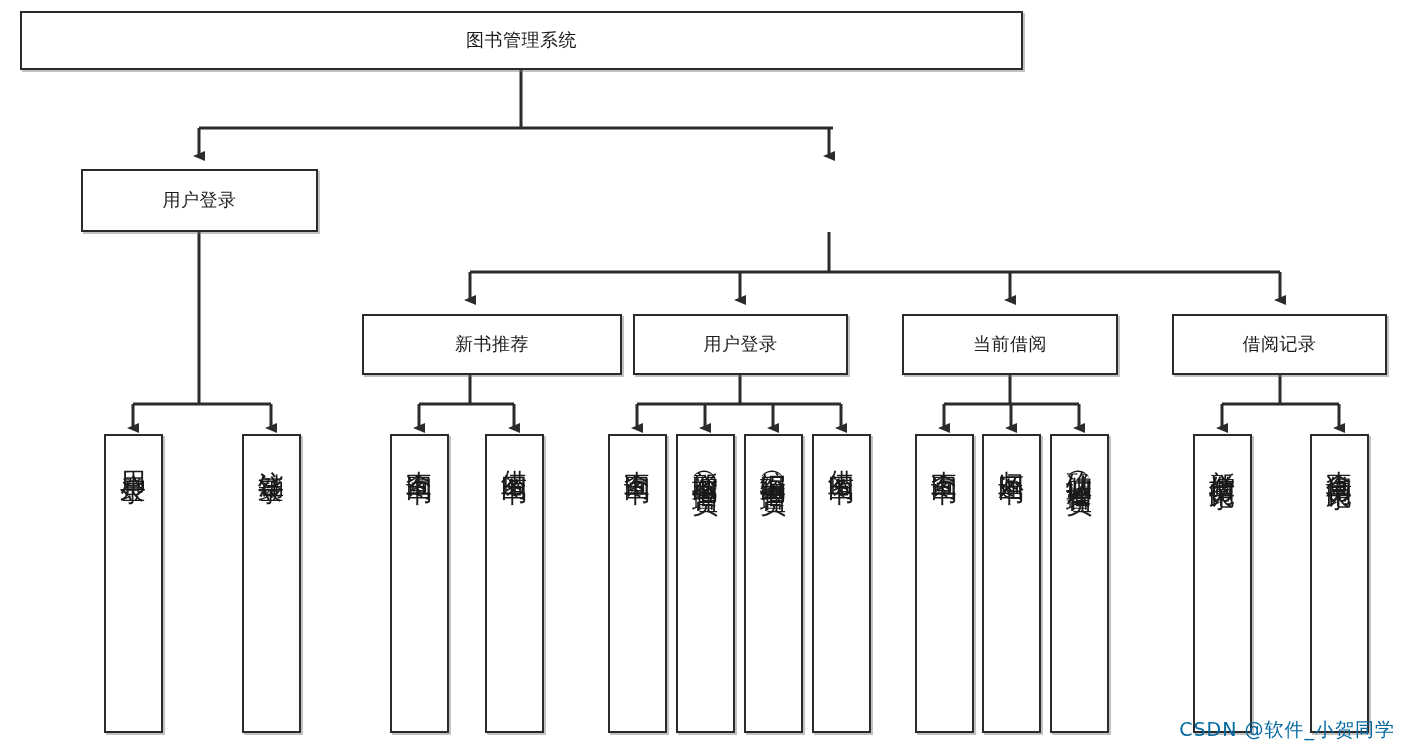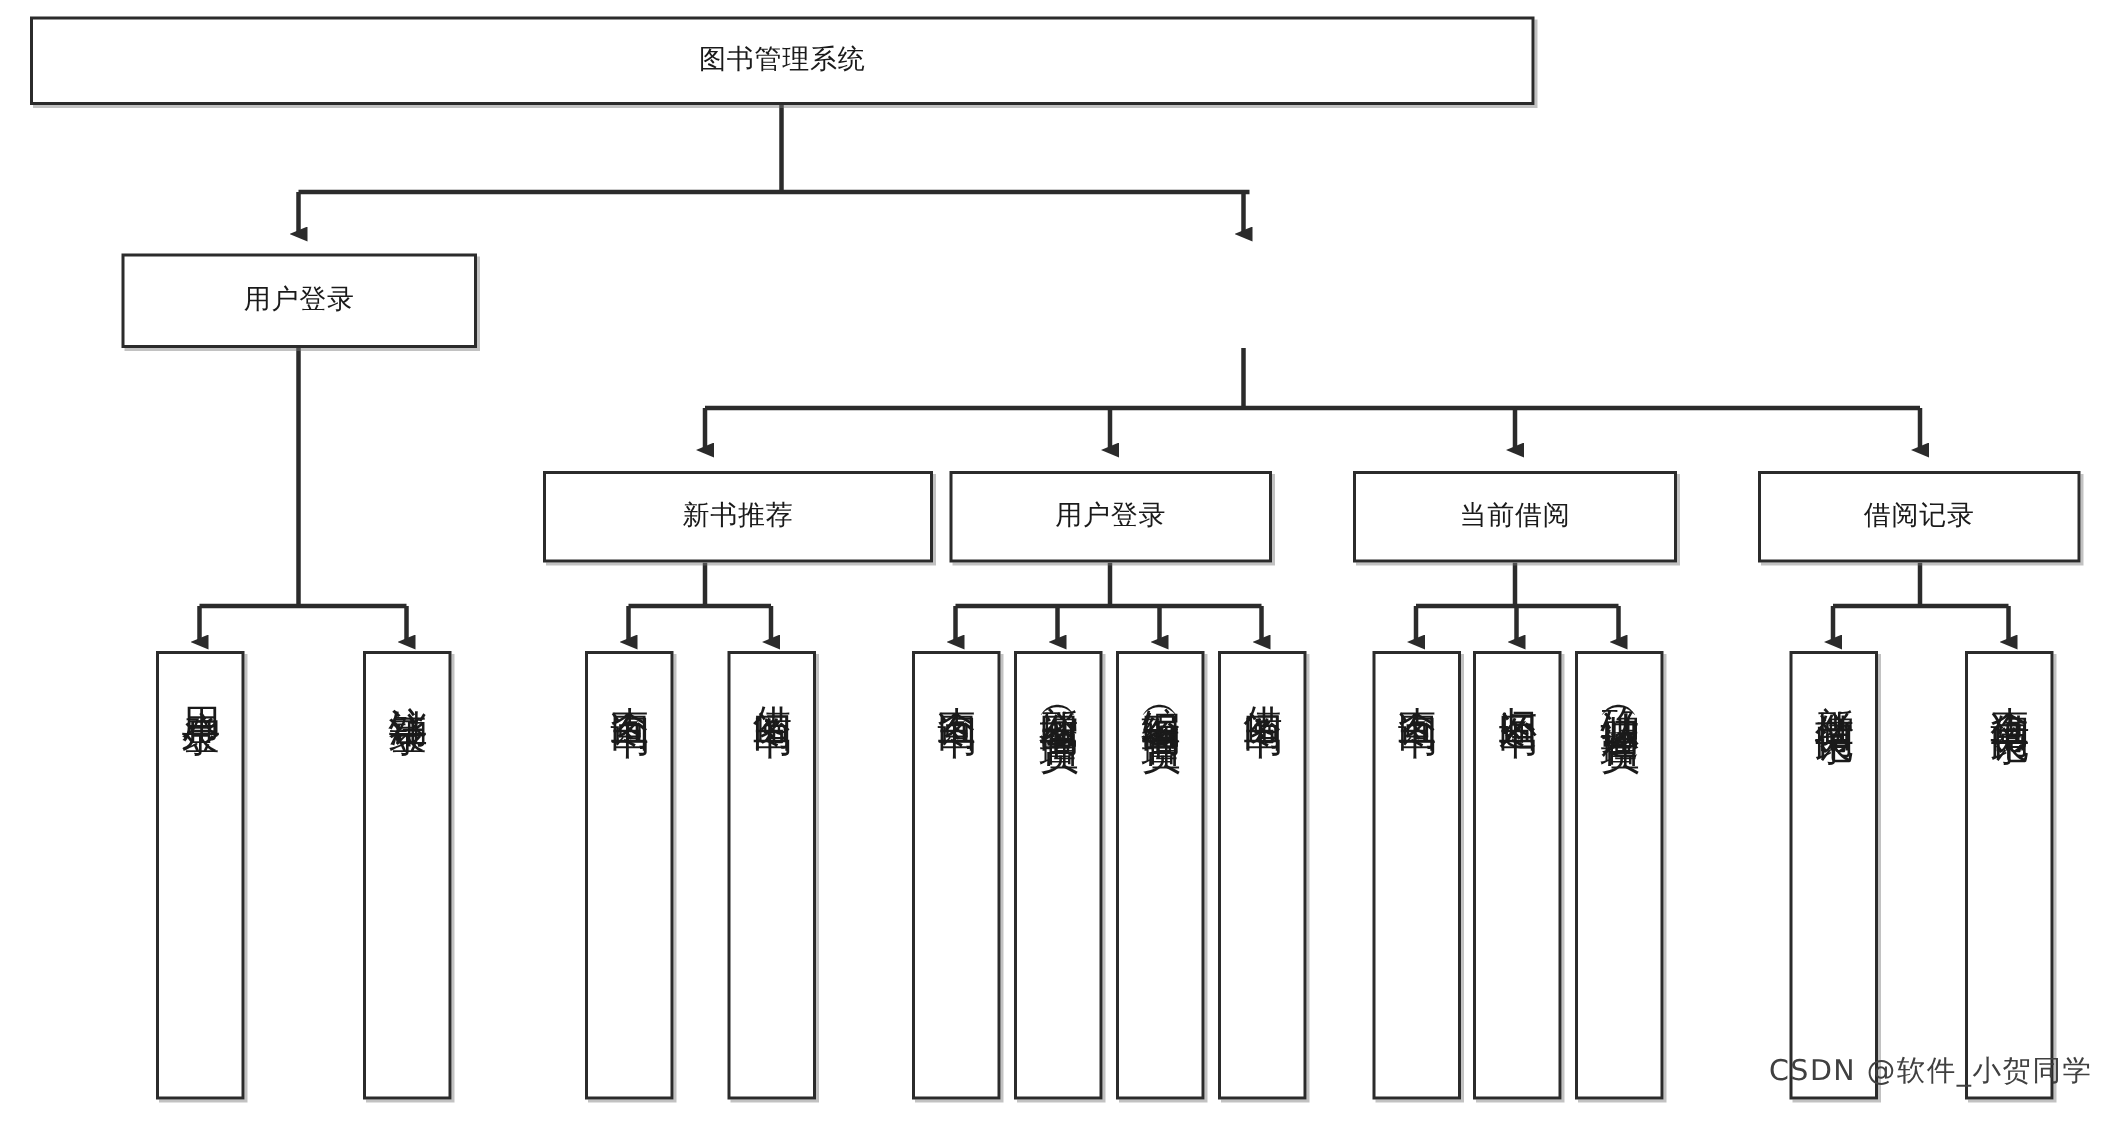--- a/index.html
+++ b/index.html
@@ -53,23 +53,23 @@
     writing-mode: vertical-rl;
     text-orientation: upright;
     font-size: 26px;
     letter-spacing: 3px;
     line-height: 1;
     white-space: nowrap;
   }
   #watermark {
     position: absolute;
     right: 10px;
-    bottom: 20px;
+    bottom: 4px;
     font-size: 19px;
-    color: #404040;
+    color: #0369a1;
     letter-spacing: 1px;
     white-space: nowrap;
     pointer-events: none;
     text-align: right;
   }
 </style>
 </head>
 <body>
 
 <div id="canvas">

